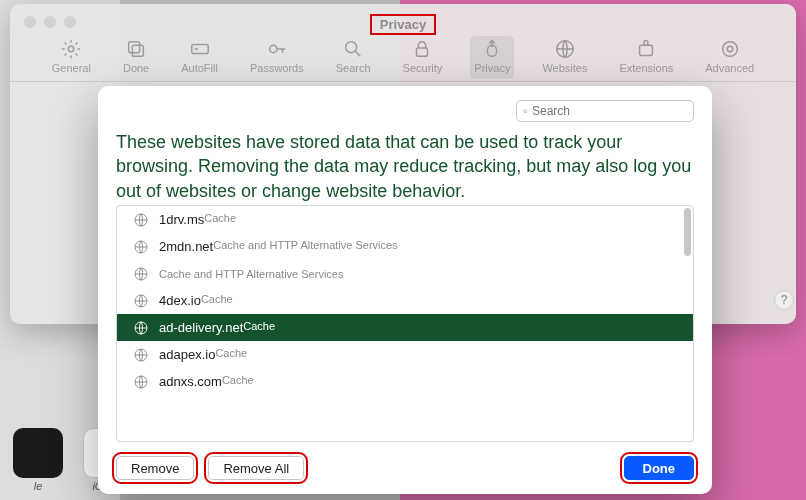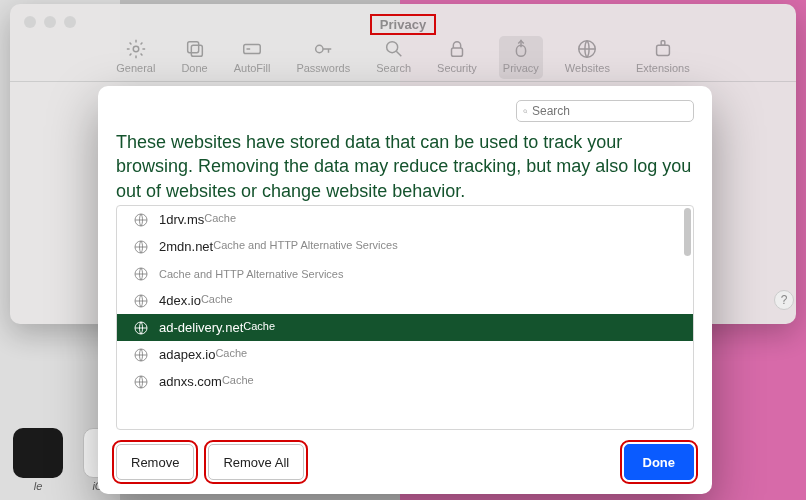--- a/index.html
+++ b/index.html
@@ -20,21 +20,21 @@
   
   .pref-window {
     position: absolute; left: 10px; top: 4px; width: 786px; height: 320px;
     background: #e8e6e6; border-radius: 10px; box-shadow: 0 10px 30px rgba(0,0,0,.25);
     opacity: .95;
   }
   .traffic { position:absolute; left:14px; top:12px; display:flex; gap:8px; }
   .traffic span { width:12px; height:12px; border-radius:50%; background:#d3d3d3; display:inline-block; }
   .pref-title { position:absolute; top:10px; left:0; right:0; text-align:center; font-weight:600; color:#8a8a8a; }
   .title-hl { border:2px solid #d40000; padding:1px 8px; display:inline-block; }
-  .pref-tabs { position:absolute; top:32px; left:0; right:0; height:46px; display:flex; justify-content:center; gap:18px; border-bottom:1px solid #ccc; padding-bottom:2px; }
+  .pref-tabs { position:absolute; top:32px; left:0; right:0; height:46px; display:flex; justify-content:center; gap:24px; border-bottom:1px solid #ccc; padding-bottom:2px; }
   .ptab { display:flex; flex-direction:column; align-items:center; gap:2px; color:#9b9b9b; font-size:11px; padding:2px 4px; border-radius:5px; }
   .ptab .ico { width:22px; height:22px; display:flex; align-items:center; justify-content:center; }
   .ptab.active { background:#d7d6d6; }
   .ptab svg { stroke:#9b9b9b; fill:none; stroke-width:1.6; }
 
   
   .help-badge { position:absolute; right:12px; top:290px; width:20px; height:20px; border-radius:50%; background:#eee; border:1px solid #ccc; color:#888; font-size:12px; display:flex; align-items:center; justify-content:center; z-index:5; }
 
   
   .sheet {
@@ -55,21 +55,21 @@
   .row .globe { width:16px; height:16px; flex:0 0 16px; }
   .row .txt { display:flex; flex-direction:row; }
   .row .dom { font-size:13px; color:#222; }
   .row .sub { font-size:11px; color:#8a8a8a; }
   .row.sel { background:#14532d; }
   .row.sel .dom, .row.sel .sub { color:#fff; }
   .row.sel .globe circle, .row.sel .globe path, .row.sel .globe line { stroke:#fff; }
   .globe circle, .globe path, .globe line { stroke:#8a8a8a; fill:none; stroke-width:1.4; }
 
   .btn-row { display:flex; align-items:center; gap:14px; margin-top:14px; }
-  .btn { height:36px; padding:0 14px; border:1px solid #c6c6c6; border-radius:5px; background:#fff; font-size:13px; color:#222; display:flex; align-items:center; justify-content:center; cursor:default; }
+  .btn { height:24px; padding:0 14px; border:1px solid #c6c6c6; border-radius:5px; background:#fff; font-size:13px; color:#222; display:flex; align-items:center; justify-content:center; cursor:default; }
   .btn.primary { background:#0a5bff; color:#fff; border-color:#0a5bff; font-weight:700; padding:0 18px; }
   .spacer { flex:1; }
   .hl { outline:2px solid #d40000; outline-offset:2px; }
 </style>
 </head>
 <body>
 
 <div class="backdrop"></div>
 <div class="bg-tiles" id="dock">
     <div class="tile-wrap">
@@ -173,20 +173,29 @@
         <span>Websites</span>
       </div>
       <div class="ptab">
         <span class="ico">
           <svg viewBox="0 0 24 24">
             <rect x="5" y="8" width="14" height="11" rx="2"></rect>
             <rect x="10" y="3" width="4" height="5" rx="1"></rect>
           </svg>
         </span>
         <span>Extensions</span>
+      </div>
+      <div class="ptab">
+        <span class="ico">
+          <svg viewBox="0 0 24 24">
+            <circle cx="12" cy="12" r="3"></circle>
+            <circle cx="12" cy="12" r="8"></circle>
+          </svg>
+        </span>
+        <span>Advanced</span>
       </div>
     </div>
 </div>
 
 <div class="help-badge">?</div>
 
 <div class="sheet">
   <div class="search-row">
     <div class="search-box">
       <svg width="13" height="13" viewBox="0 0 24 24">

